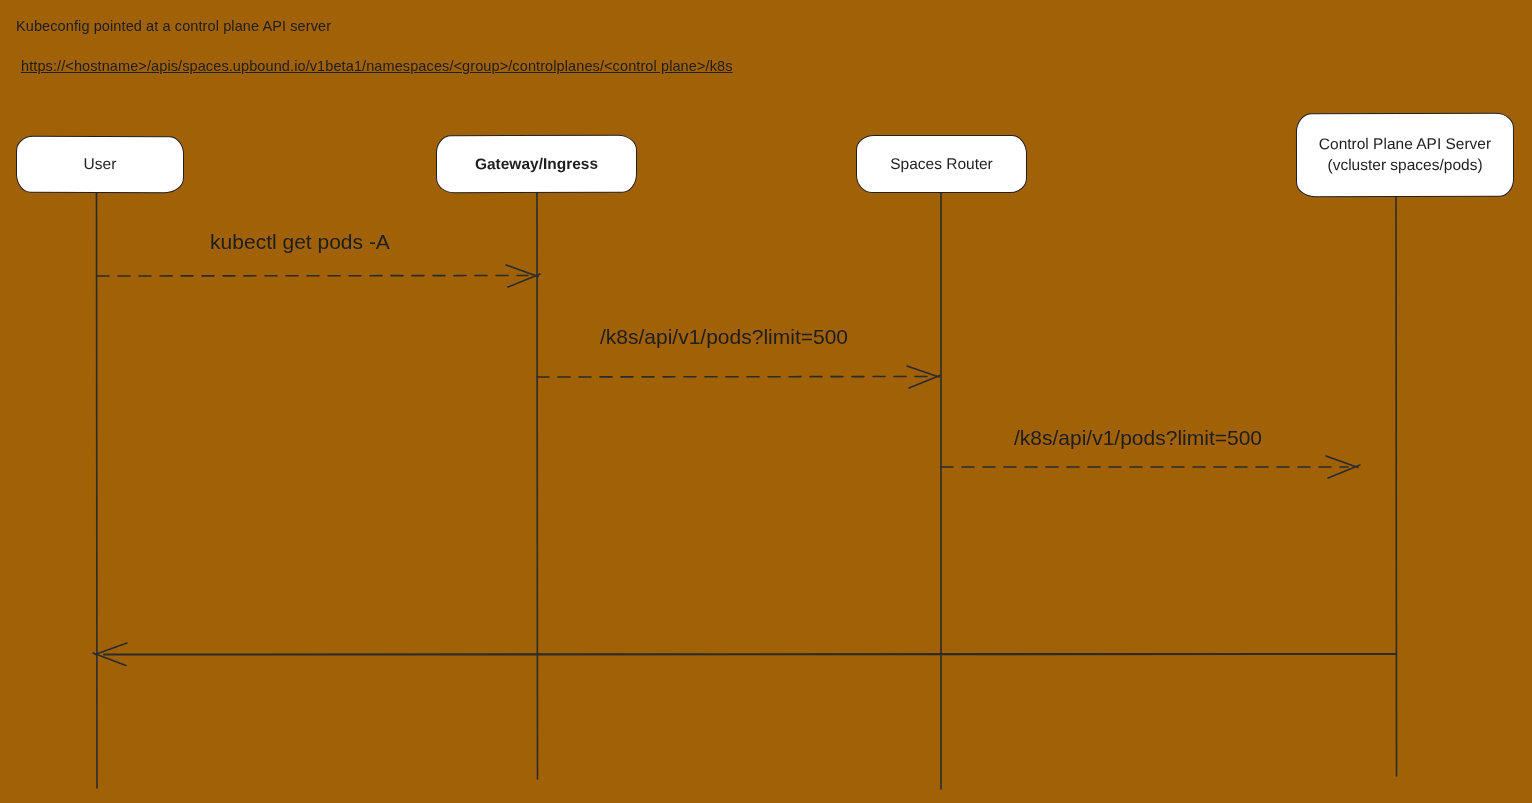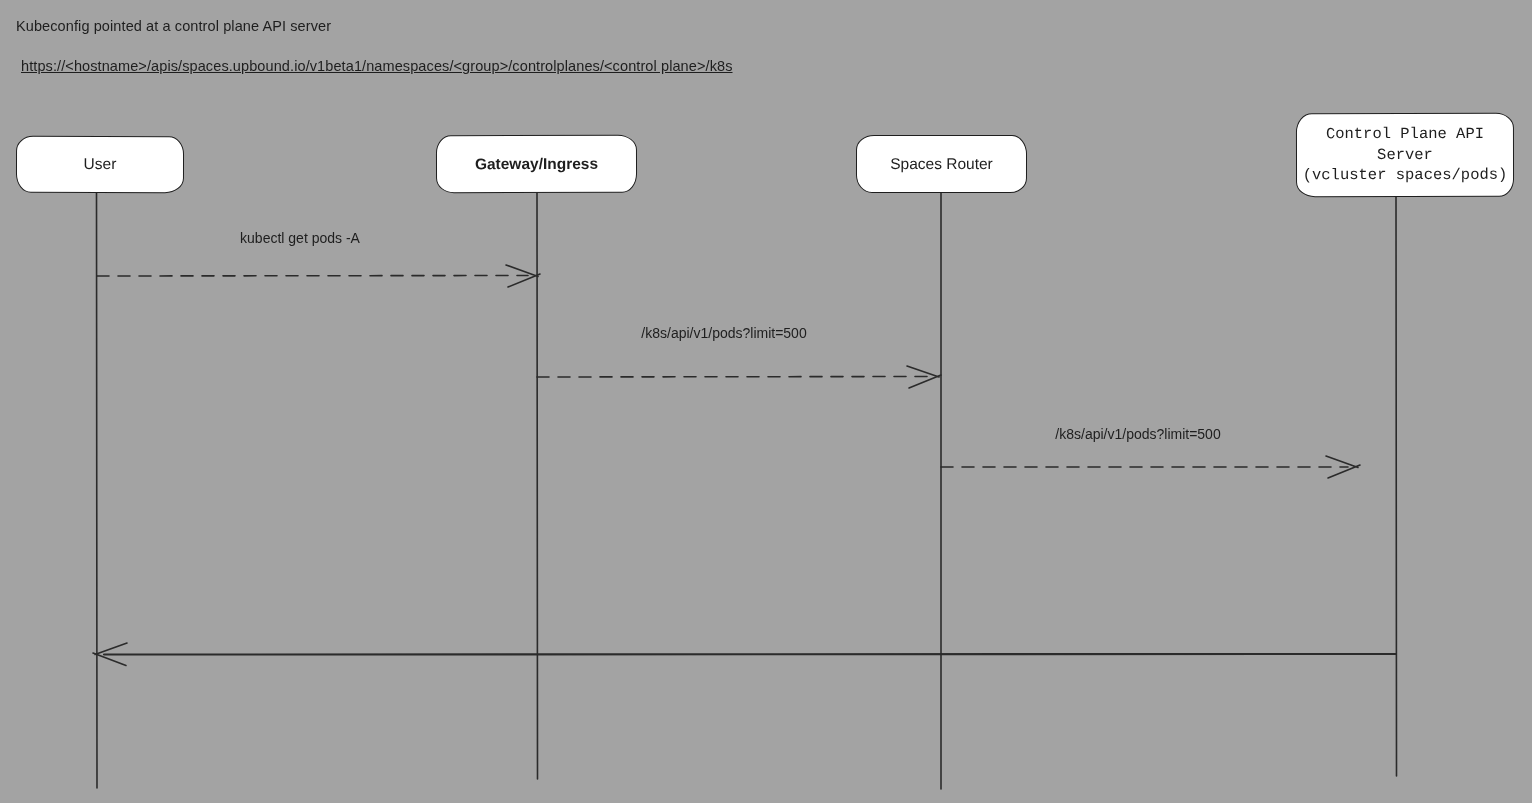--- a/index.html
+++ b/index.html
@@ -1,19 +1,19 @@
 <!DOCTYPE html>
 <html><head>
 <meta charset="utf-8">
 <style>
   html,body{margin:0;padding:0;background:#ffffff;}
   .canvas{
     position:relative;
     width:1532px;height:803px;
-    background:#a3a3a3;
+    background:#a16207;
     font-family:"Liberation Sans","DejaVu Sans",sans-serif;
     color:#1e1e1e;
     overflow:hidden;
   }
   .hdr{
     position:absolute;
     font-size:14.5px;
     letter-spacing:.1px;
     white-space:nowrap;
     color:#1e1e1e;
@@ -29,26 +29,26 @@
     align-items:center;
     justify-content:center;
     font-size:15.5px;
     line-height:1.35;
     text-align:center;
     z-index:2;
   }
   .r1{border-radius:17px 15px 19px 15px / 15px 18px 15px 19px; transform:rotate(.15deg);}
   .r2{border-radius:15px 19px 15px 18px / 18px 15px 19px 15px; transform:rotate(-.15deg);font-weight:bold;}
   .r3{border-radius:18px 15px 17px 16px / 15px 19px 15px 18px; transform:rotate(.1deg);justify-content:center;}
-  .r4{border-radius:16px 18px 15px 19px / 19px 15px 18px 15px; transform:rotate(-.1deg);font-family:Liberation Mono, monospace;}
+  .r4{border-radius:16px 18px 15px 19px / 19px 15px 18px 15px; transform:rotate(-.1deg);}
   .msg-label{
     position:absolute;
     width:340px;
     text-align:center;
-    font-size:14px;
+    font-size:21px;
     white-space:nowrap;
     z-index:2;
     color:#1e1e1e;
   }
 </style>
 </head>
 <body>
 
 <div class="canvas">
 

